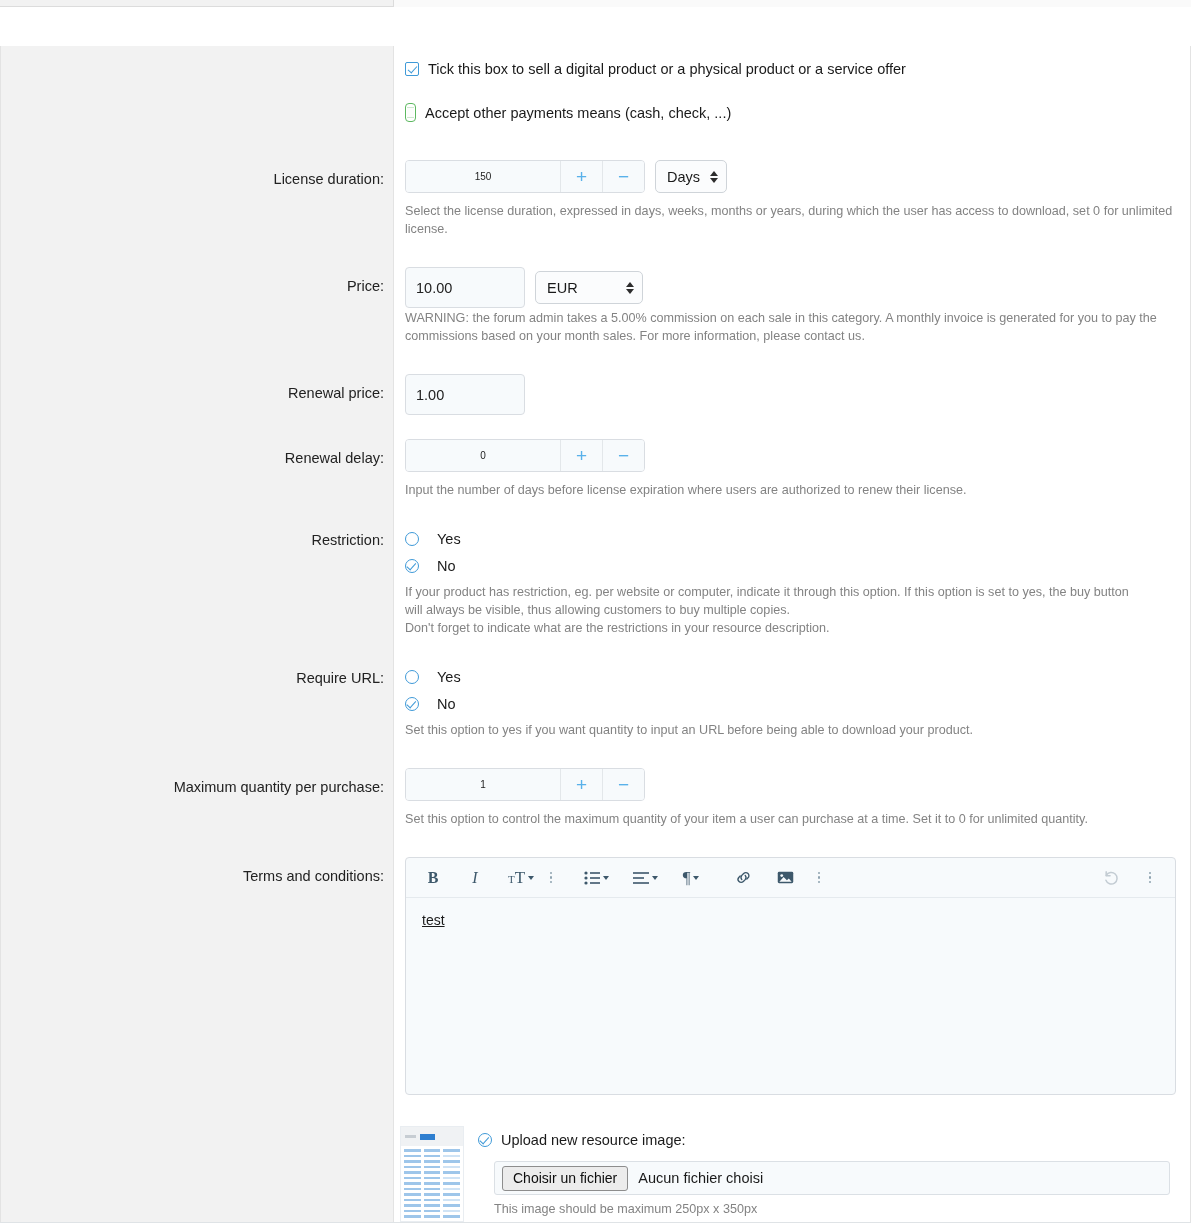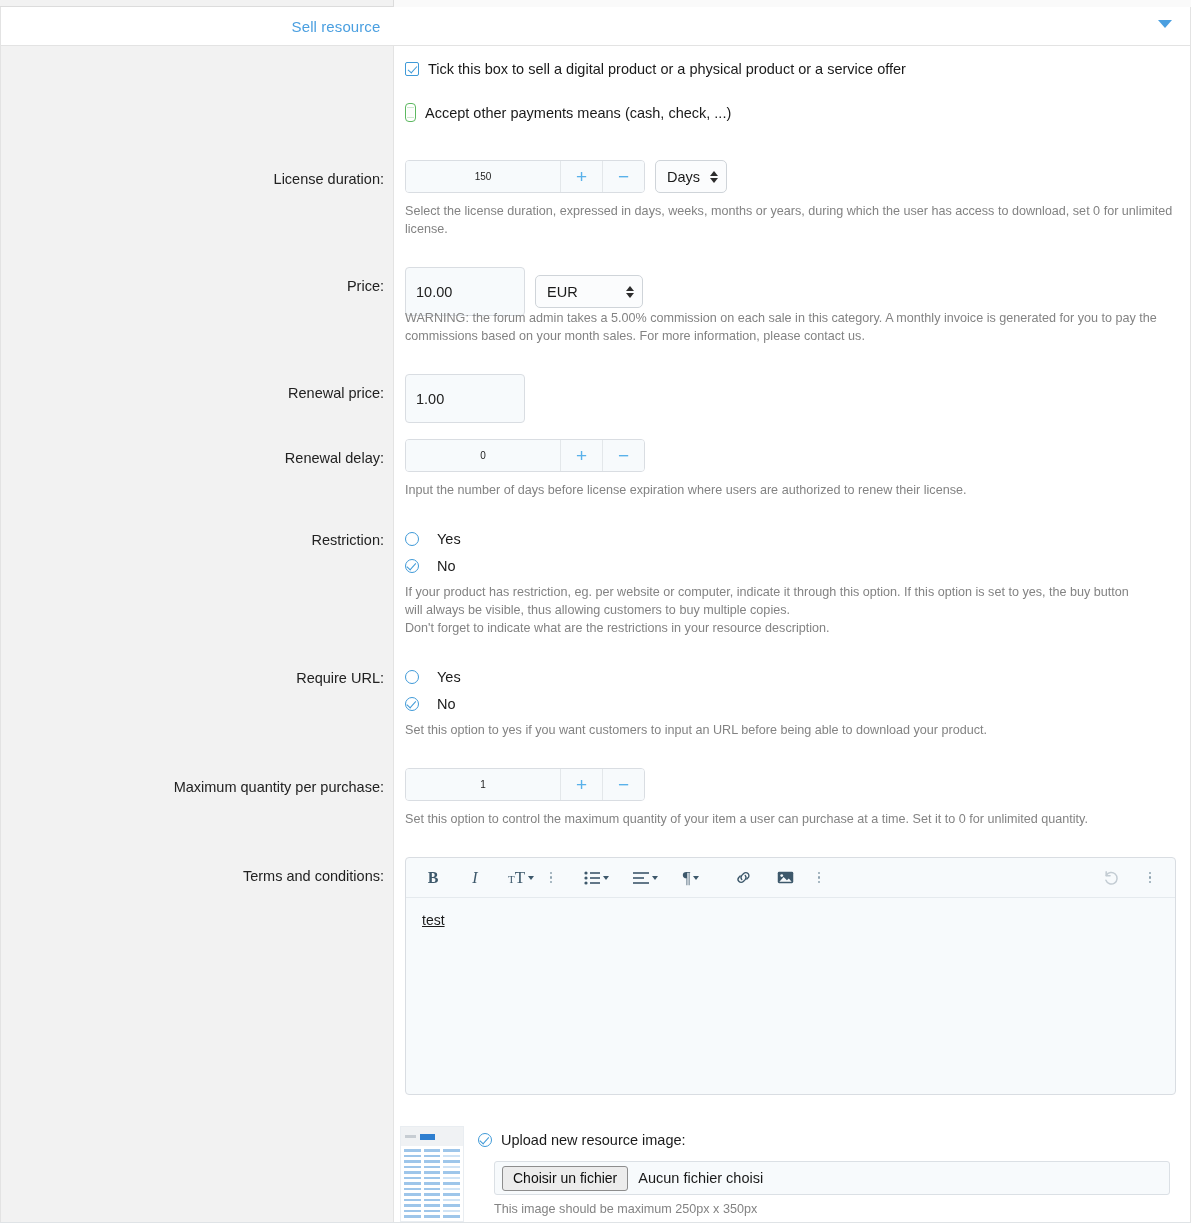--- a/index.html
+++ b/index.html
@@ -105,21 +105,21 @@
     border: 1.6px solid #3f9ad8; background: #fff; position: relative; flex: none; cursor: pointer;
   }
   .rad.checked::after {
     content:""; position:absolute; left: 3.2px; top: 1.2px;
     width: 4px; height: 7.5px; border: solid #3f9ad8;
     border-width: 0 1.5px 1.5px 0; transform: rotate(42deg);
   }
 
   
   .txt {
-    height: 49px; border: 1px solid #d9dde2; border-radius: 4px;
+    height: 41px; border: 1px solid #d9dde2; border-radius: 4px;
     background: #f7fafc; font-size: 14.5px; color: #222;
     padding: 0 10px; font-family: "Liberation Sans", sans-serif;
     outline: none;
   }
   .stepper {
     display: flex; align-items: stretch; height: 33px;
     border: 1px solid #d9dde2; border-radius: 4px; overflow: hidden; background: #f7fafc;
     width: 240px;
   }
   .stepper .num {
@@ -217,24 +217,20 @@
 </head>
 <body>
 
 <div class="page">
 
   <div class="top-strip">
     <div class="right-cell"></div>
     <div class="col-div"></div>
   </div>
 
-  <div class="panel-header">
-    <div class="title">Sell resource</div>
-    <div class="chev"></div>
-  </div>
 
   <div class="panel-body">
     <div class="left-col">
       <div class="lbl" style="top:125px;">License duration:</div>
       <div class="lbl" style="top:232px;margin-left:8px;">Price:</div>
       <div class="lbl" style="top:339px;">Renewal price:</div>
       <div class="lbl" style="top:404px;">Renewal delay:</div>
       <div class="lbl" style="top:486px;">Restriction:</div>
       <div class="lbl" style="top:624px;">Require URL:</div>
       <div class="lbl" style="top:733px;">Maximum quantity per purchase:</div>
@@ -307,21 +303,21 @@
       <div class="help" style="top:573px; width:775px;">Don't forget to indicate what are the restrictions in your resource description.</div>
 
       <div class="radio-row" style="left:10px; top:623px;">
         <span class="rad"></span>
         <span class="rtext">Yes</span>
       </div>
       <div class="radio-row" style="left:10px; top:650px;">
         <span class="rad checked"></span>
         <span class="rtext">No</span>
       </div>
-      <div class="help" style="top:675px; width:775px;">Set this option to yes if you want customers to input an URL before being able to download your product.</div>
+      <div class="help" style="top:675px; width:775px;">Set this option to yes if you want quantity to input an URL before being able to download your product.</div>
 
       <div class="fld" style="top:722px;">
         <div class="stepper">
           <input class="num" readonly="" value="1" style="">
           <div class="sbtn">+</div>
           <div class="sbtn">−</div>
         </div>
       </div>
       <div class="help" style="top:764px; width:775px;">Set this option to control the maximum quantity of your item a user can purchase at a time. Set it to 0 for unlimited quantity.</div>
 

